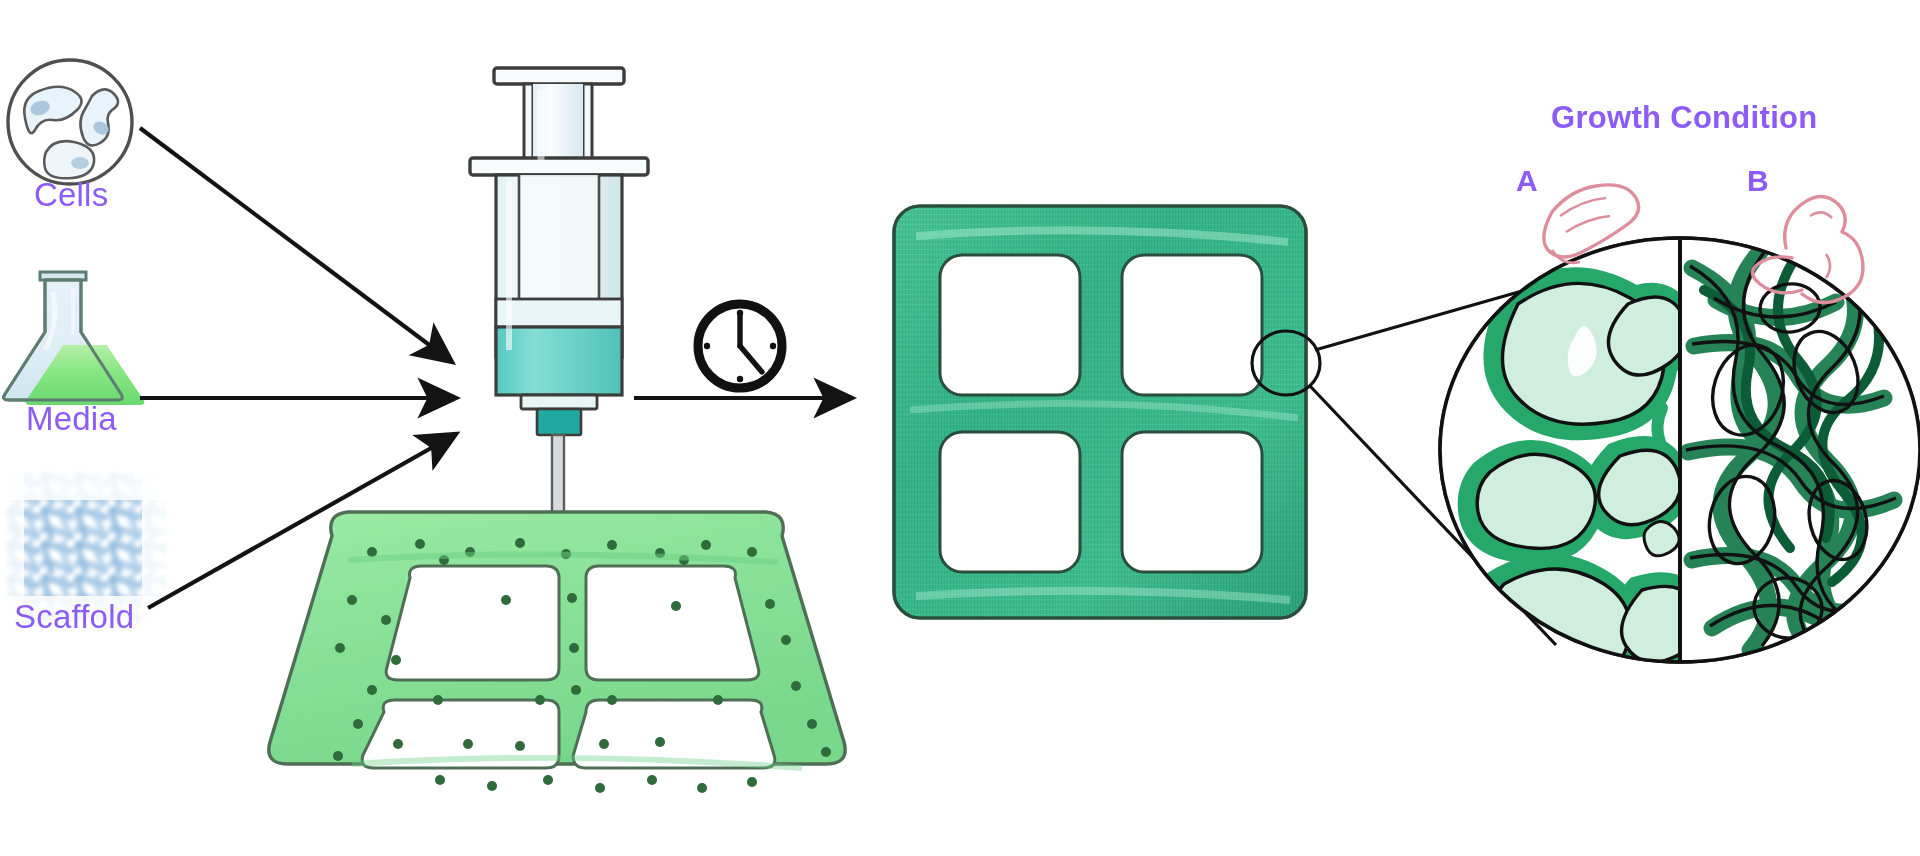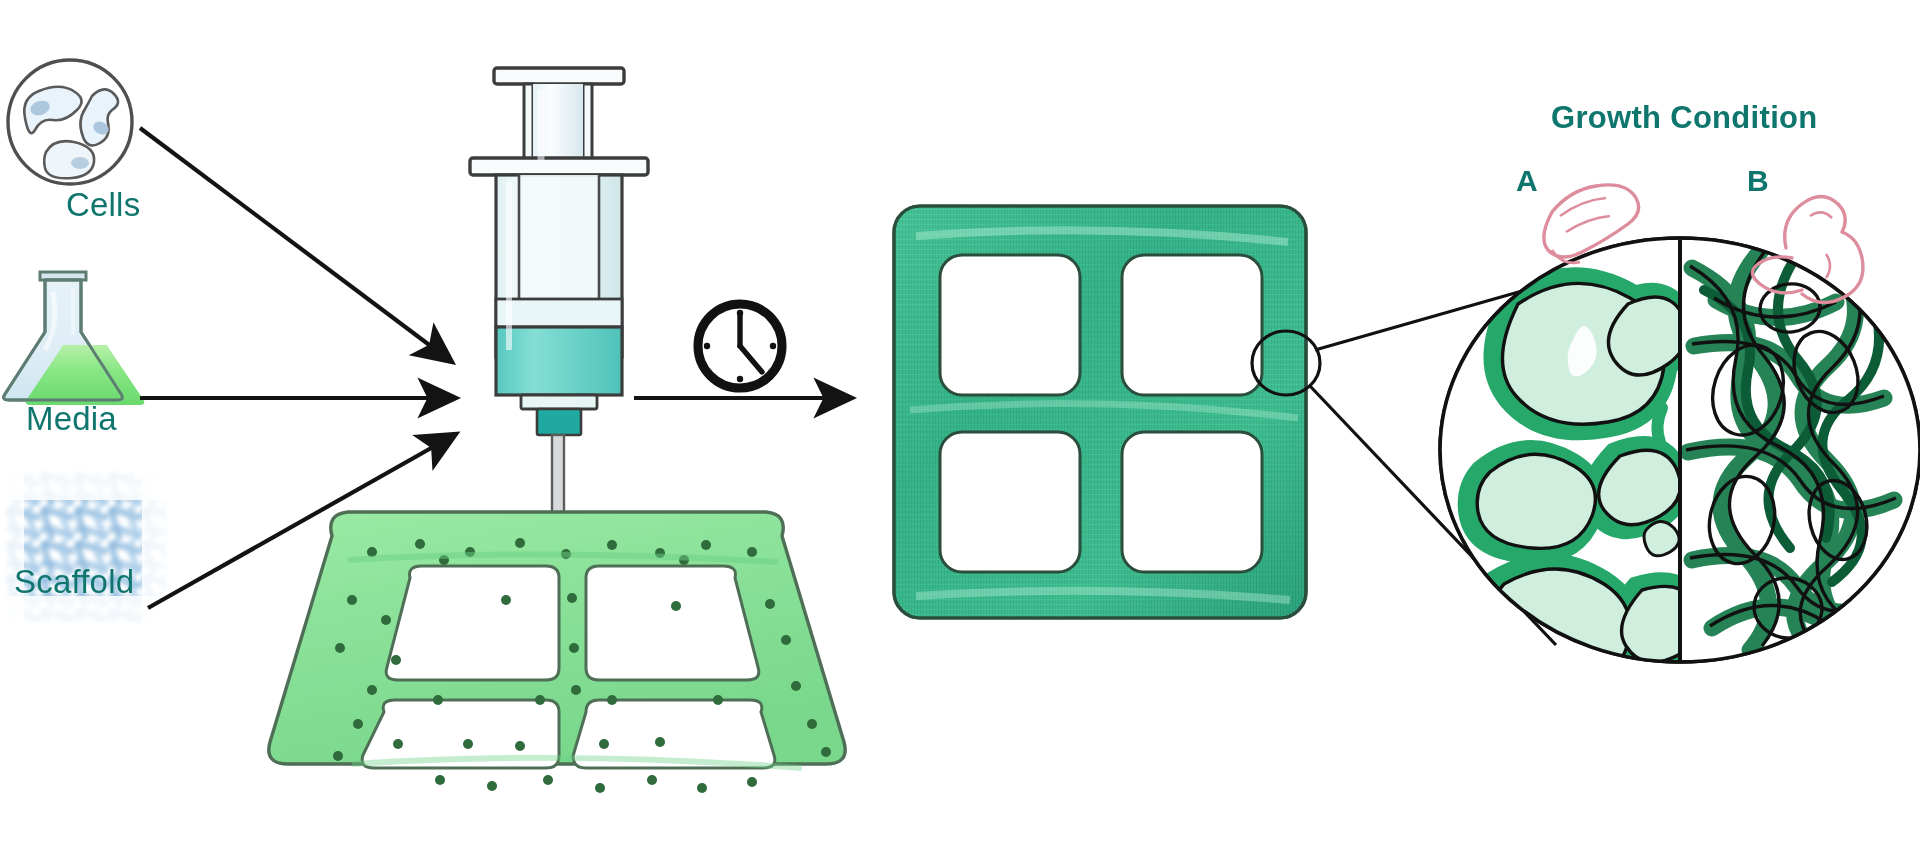--- a/index.html
+++ b/index.html
@@ -6,21 +6,21 @@
   html,body{margin:0;padding:0;background:#ffffff;}
   body{
     width:1920px;height:856px;overflow:hidden;
     font-family:"Liberation Sans","DejaVu Sans",sans-serif;
     position:relative;
   }
   #figure{position:absolute;inset:0;width:1920px;height:856px;}
   .lbl{
     position:absolute;
     font-family:"Liberation Sans","DejaVu Sans",sans-serif;
-    color:#0f766e;
+    color:#8b5cf6;
     white-space:nowrap;
     user-select:none;
   }
   .lbl-ingredient{font-size:33px;font-weight:400;letter-spacing:.2px;}
   .lbl-heading{font-size:31px;font-weight:700;letter-spacing:.3px;}
   .lbl-cond{font-size:30px;font-weight:700;}
   svg{display:block;}
 </style>
 </head>
 <body style="background: rgb(255, 255, 255);">
@@ -342,22 +342,22 @@
     </g>
     <g>
       <path d="M1786 248 q-6 -28 16 -44 q20 -15 36 0 q12 12 4 28 q16 6 20 26 q5 26 -16 38 q-24 14 -44 -2" fill="none" stroke="#dd8d9c" stroke-width="3.4" stroke-linejoin="round" stroke-linecap="round"></path>
       <path d="M1802 290 q-24 8 -42 -6 q-14 -11 -2 -20 q14 -10 34 -6" fill="none" stroke="#dd8d9c" stroke-width="3.4" stroke-linecap="round"></path>
       <path d="M1810 216 q12 -8 22 2" stroke="#dd8d9c" stroke-width="2.6" fill="none"></path>
       <path d="M1826 254 q8 12 0 24" stroke="#dd8d9c" stroke-width="2.6" fill="none"></path>
     </g>
 
   </svg>
 
-  <div class="lbl lbl-ingredient" style="left:34px;top:186px;margin-left:32px;">Cells</div>
+  <div class="lbl lbl-ingredient" style="left:34px;top:176px;">Cells</div>
   <div class="lbl lbl-ingredient" style="left:26px;top:400px;text-align:center;">Media</div>
-  <div class="lbl lbl-ingredient" style="left:14px;top:563px;">Scaffold</div>
+  <div class="lbl lbl-ingredient" style="left:14px;top:598px;">Scaffold</div>
 
   <div class="lbl lbl-heading" style="left:1551px;top:100px;">Growth Condition</div>
 
   <div class="lbl lbl-cond" style="left:1516px;top:164px;">A</div>
   <div class="lbl lbl-cond" style="left:1747px;top:164px;">B</div>
 
 </div>
 
 </body></html>

